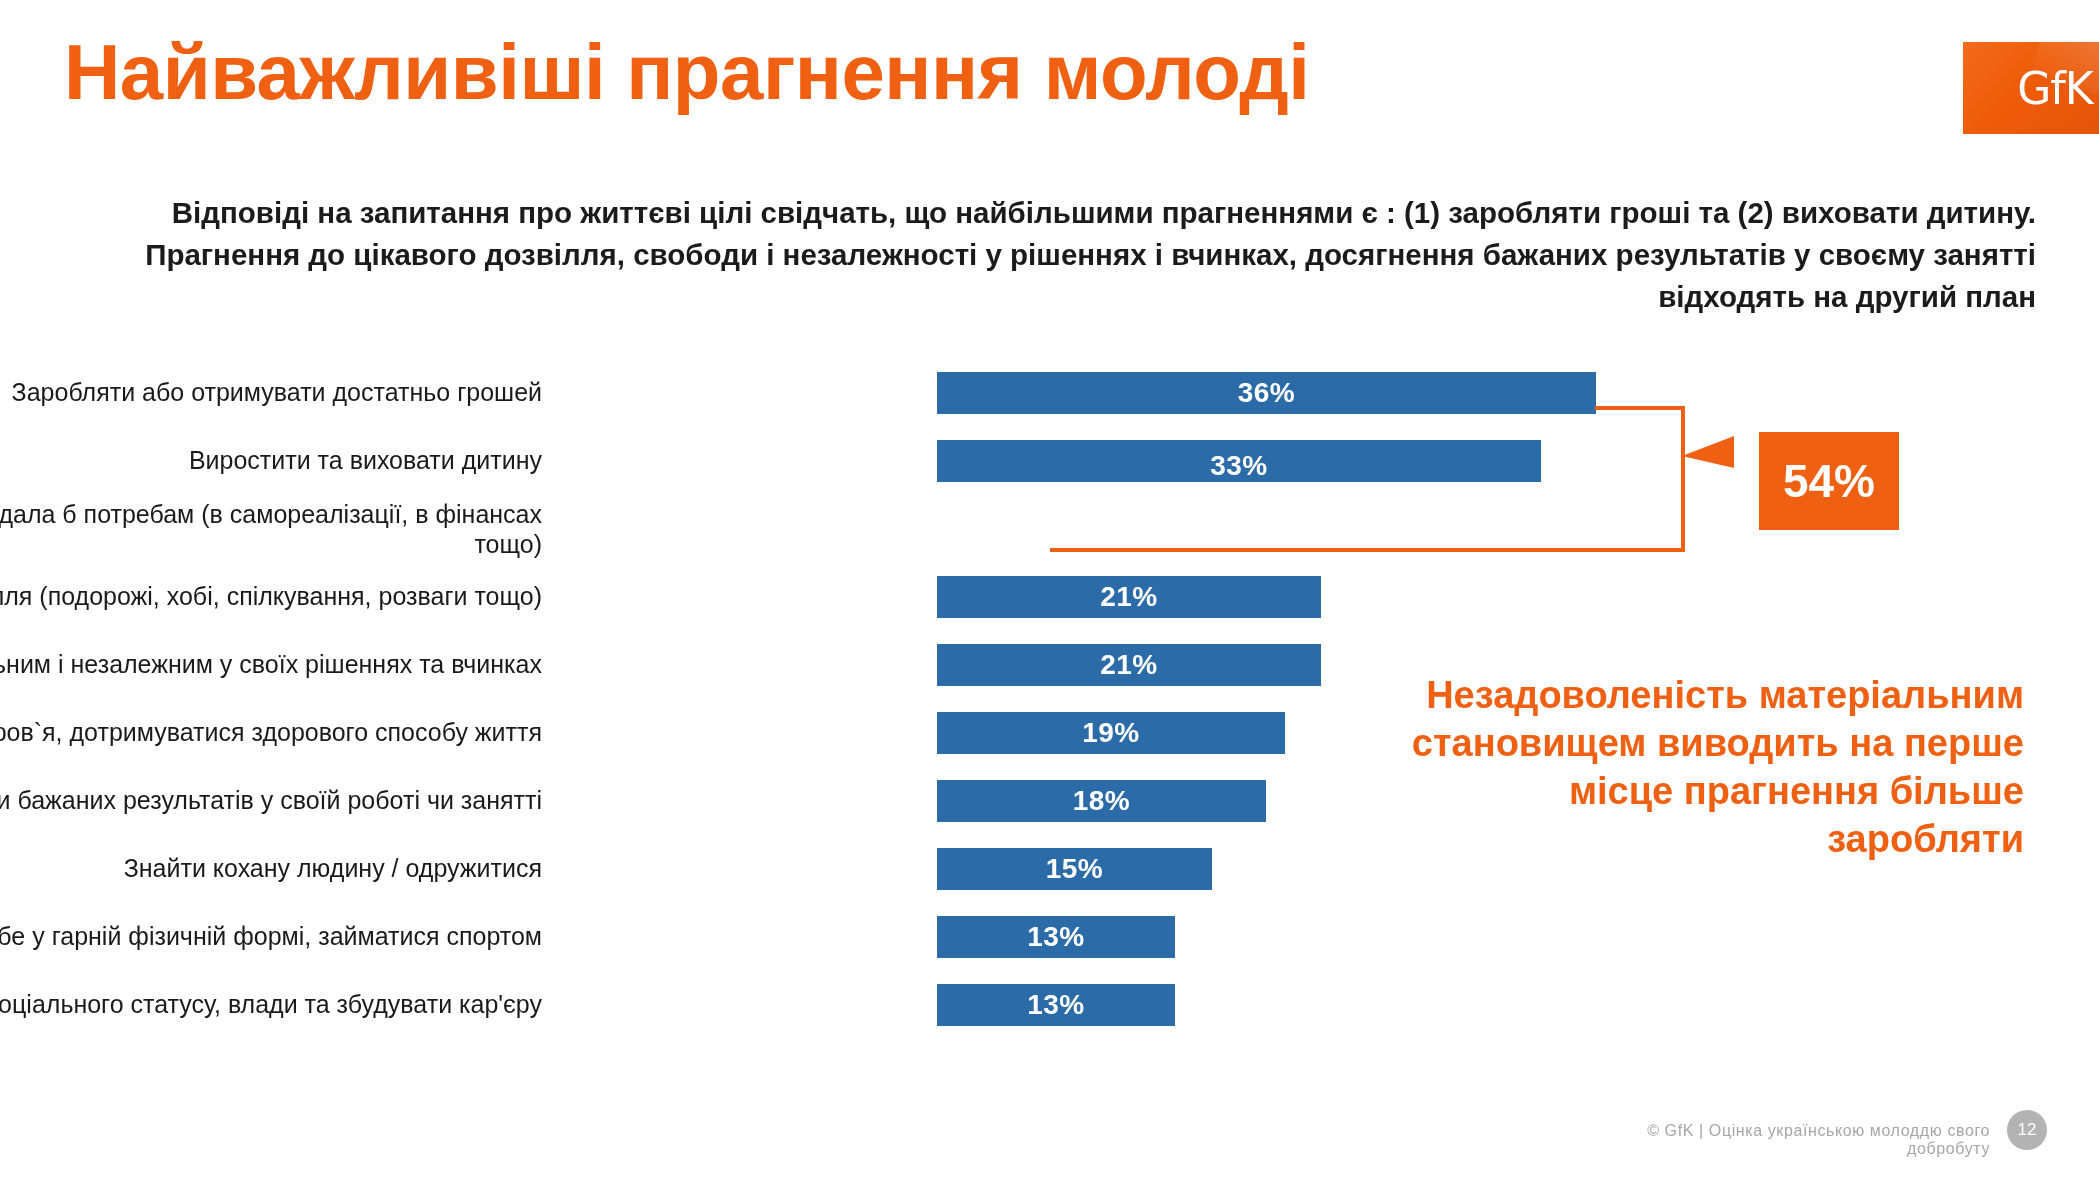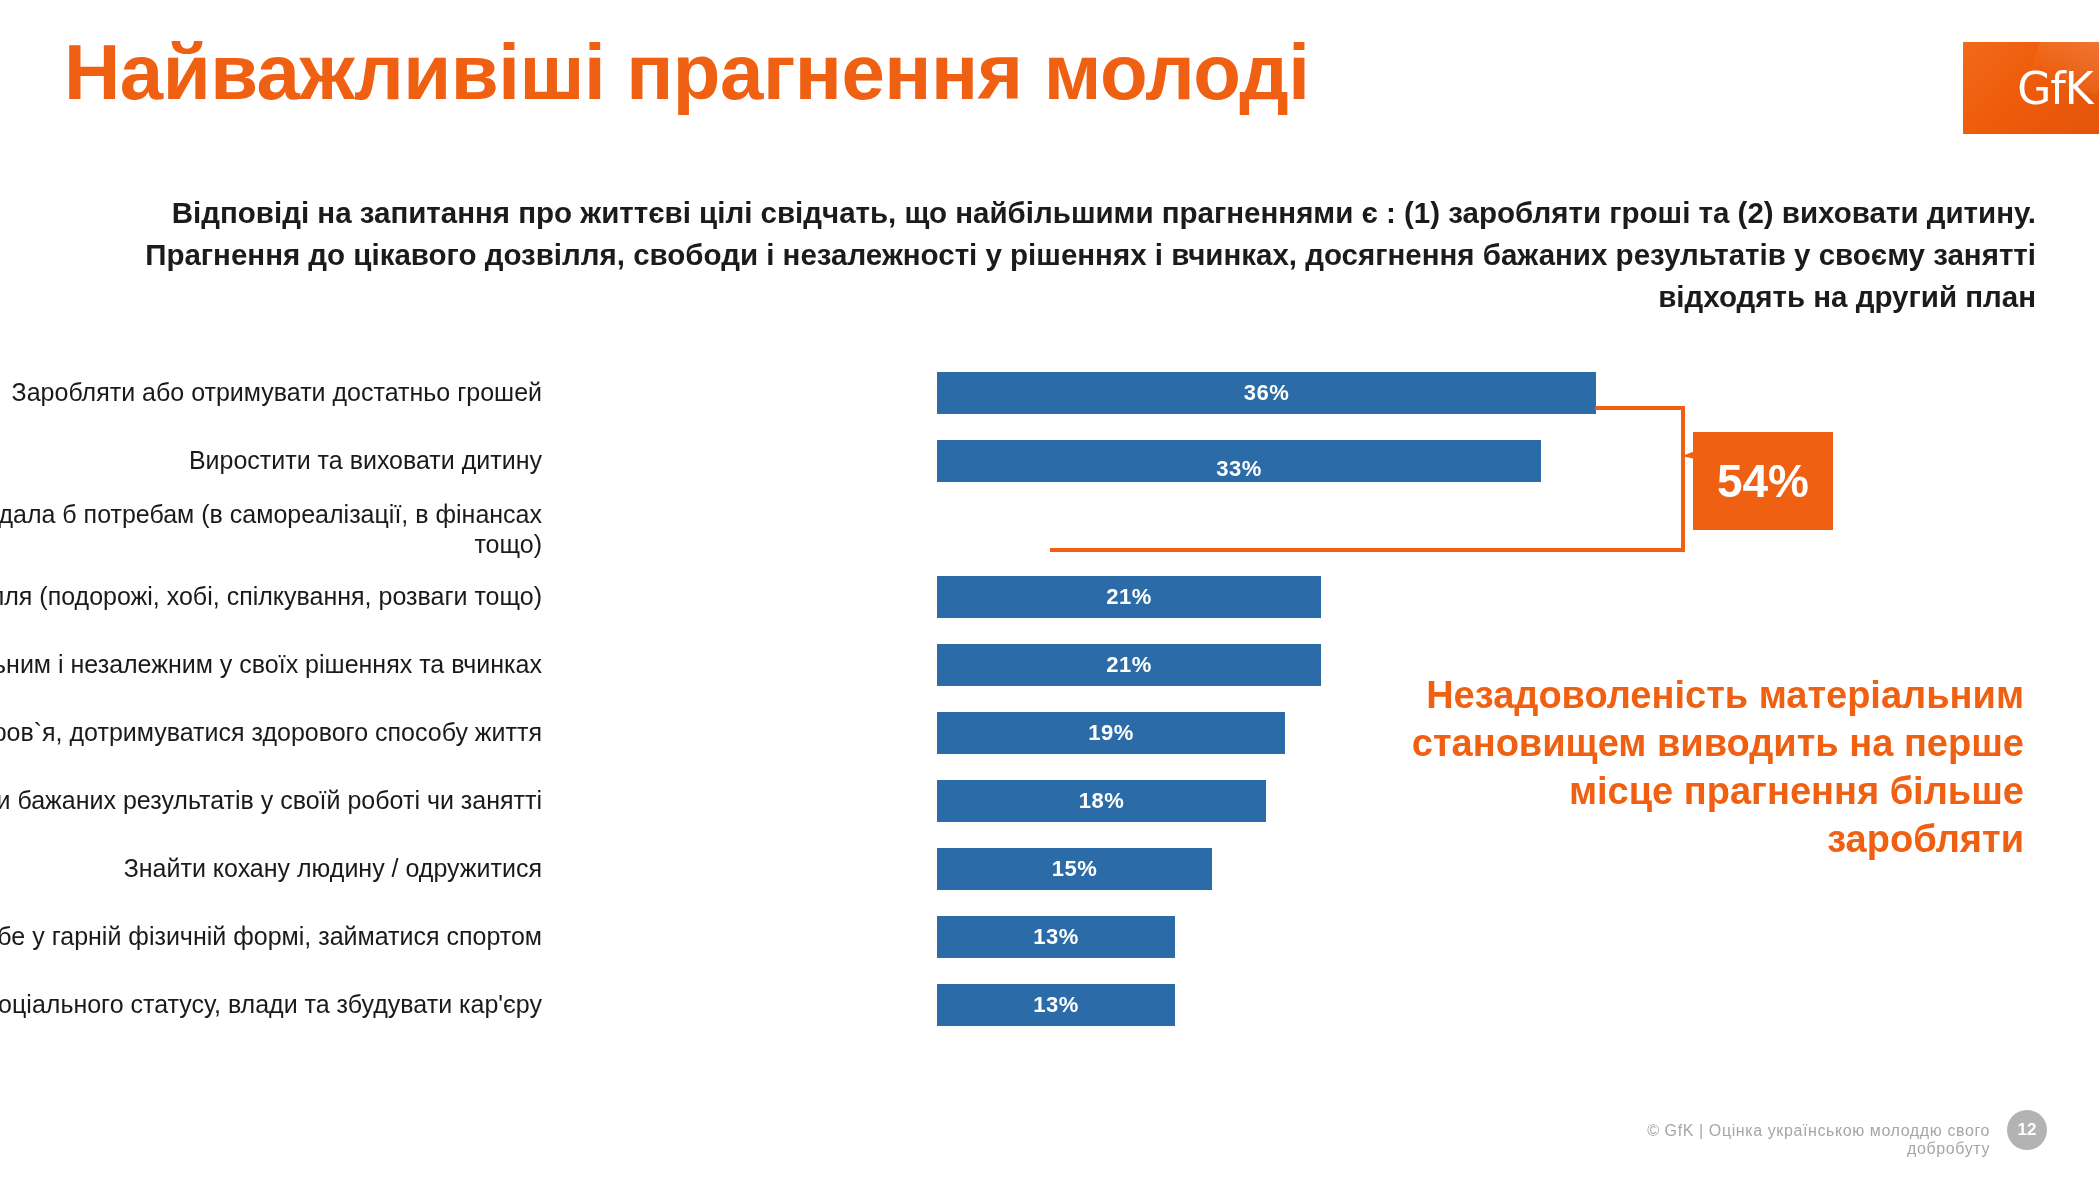--- a/index.html
+++ b/index.html
@@ -110,21 +110,21 @@
     left: 937px;
     top: 0;
     height: 42px;
     background: #2b6ca8;
     display: flex;
     align-items: center;
     justify-content: center;
   }
   .bar-value {
     color: #ffffff;
-    font-size: 22px;
+    font-size: 28px;
     font-weight: bold;
     letter-spacing: 0.5px;
   }
 
   
   .bracket {
     position: absolute;
     left: 1595px;
     top: 406px;
     width: 90px;
@@ -153,21 +153,21 @@
     position: absolute;
     left: 1682px;
     top: 432px;
     width: 52px;
     height: 48px;
   }
   .callout-arrow svg { display: block; }
 
   .callout-box {
     position: absolute;
-    left: 1693px;
+    left: 1759px;
     top: 432px;
     width: 140px;
     height: 98px;
     background: #ef6012;
     display: flex;
     align-items: center;
     justify-content: center;
   }
   .callout-value {
     color: #ffffff;
@@ -202,21 +202,21 @@
   .page-badge {
     position: absolute;
     left: 2007px;
     top: 1110px;
     width: 40px;
     height: 40px;
     border-radius: 50%;
     background: #b3b3b3;
     color: #ffffff;
     font-size: 17px;
-    font-weight: bold;
+    font-weight: normal;
     display: flex;
     align-items: center;
     justify-content: center;
   }
 </style>
 </head>
 <body>
 
 <div id="slide">
 

